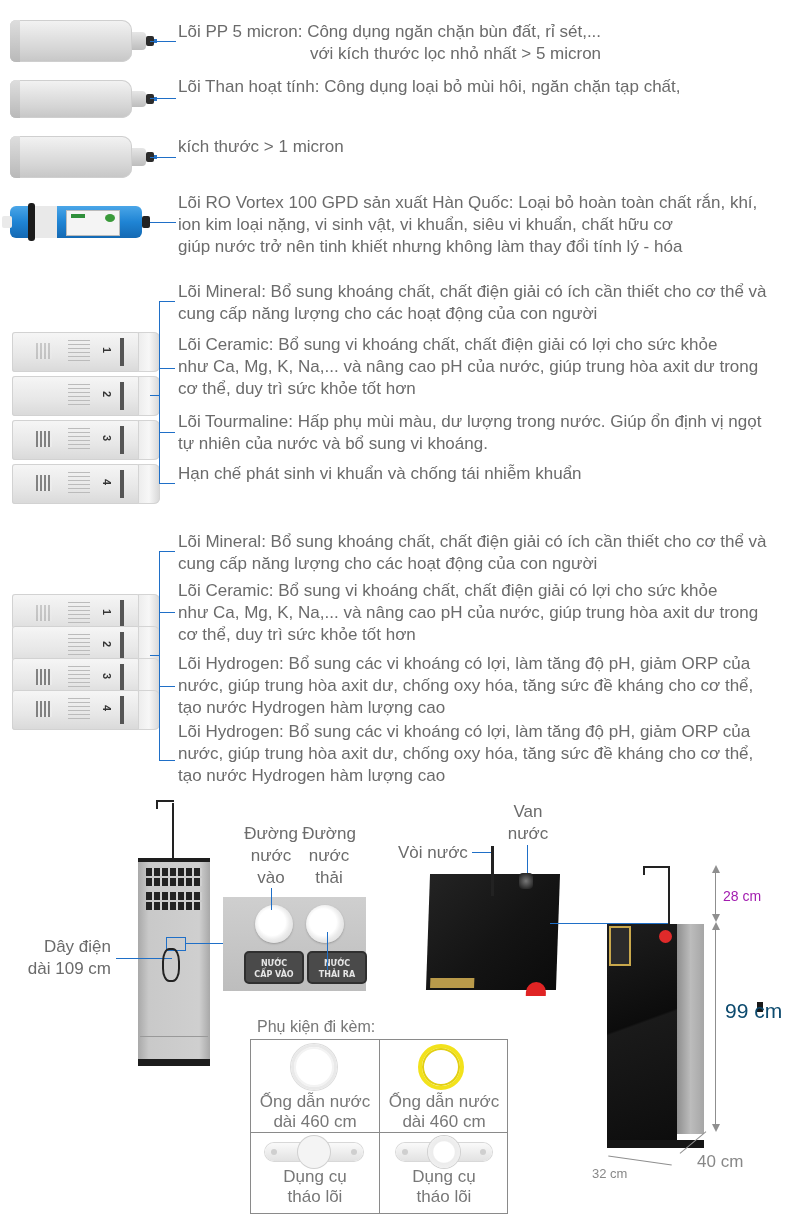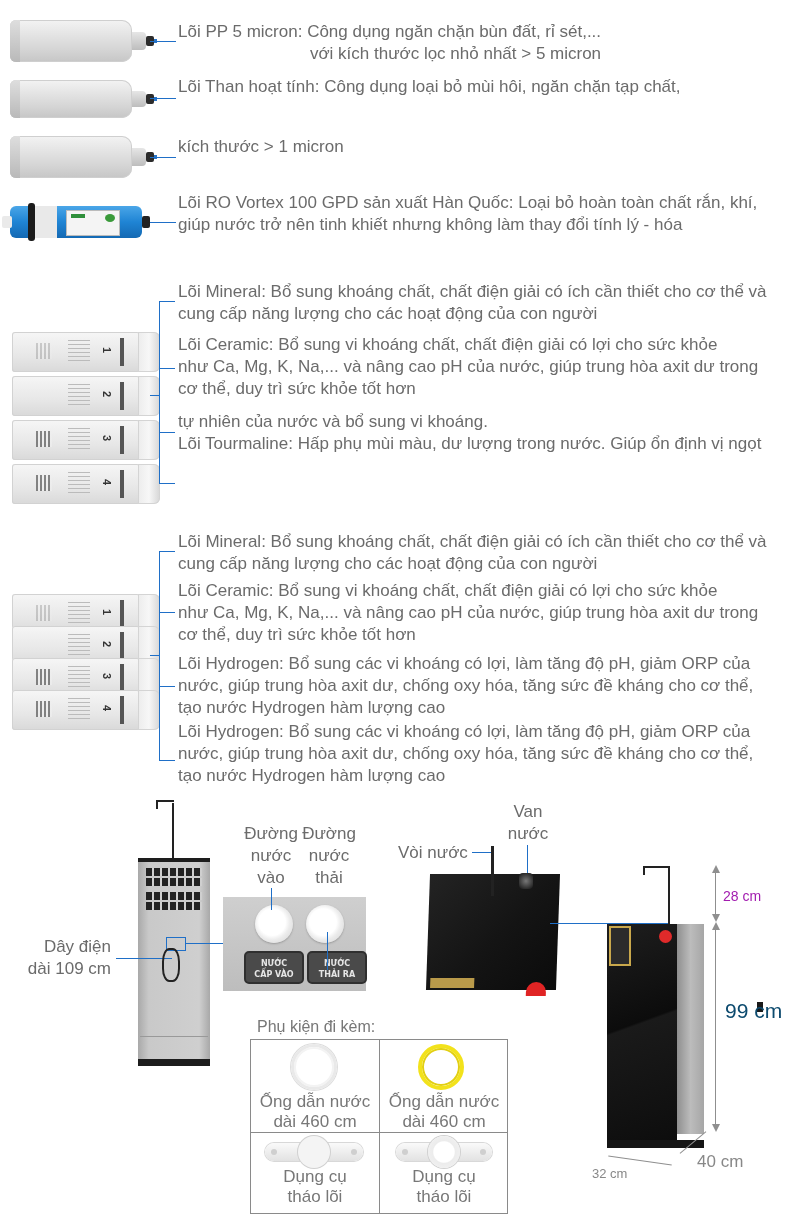--- a/index.html
+++ b/index.html
@@ -153,20 +153,21 @@
 <div class="ro">
   <div class="tip"></div>
     <div class="ring"></div>
     <div class="band"></div>
     <div class="label"></div>
     <div class="end"></div>
 </div>
 <div class="line-b" style="left:150px;top:222px;width:26px;height:1px;"></div>
 <div class="abs txt" style="left:178px;top:192px;">
   <div>Lõi RO Vortex 100 GPD sản xuất Hàn Quốc: Loại bỏ hoàn toàn chất rắn, khí,</div>
+    <div>ion kim loại nặng, vi sinh vật, vi khuẩn, siêu vi khuẩn, chất hữu cơ</div>
     <div>giúp nước trở nên tinh khiết nhưng không làm thay đổi tính lý - hóa</div>
 </div>
 
 <div class="stack" style="top:332px;height:175px;">
   <div class="mod" style="top:0px;">
       <div class="qr" style="opacity:.25"></div>
       <div class="txtl"></div>
       <div class="num">1</div>
       <div class="brand"></div>
     </div>
@@ -202,24 +203,25 @@
 <div class="abs txt" style="left:178px;top:281px;">
   <div>Lõi Mineral: Bổ sung khoáng chất, chất điện giải có ích cần thiết cho cơ thể và</div>
     <div>cung cấp năng lượng cho các hoạt động của con người</div>
 </div>
 <div class="abs txt" style="left:178px;top:334px;">
   <div>Lõi Ceramic: Bổ sung vi khoáng chất, chất điện giải có lợi cho sức khỏe</div>
     <div>như Ca, Mg, K, Na,... và nâng cao pH của nước, giúp trung hòa axit dư trong</div>
     <div>cơ thể, duy trì sức khỏe tốt hơn</div>
 </div>
 <div class="abs txt" style="left:178px;top:411px;">
-  <div>tự nhiên của nước và bổ sung vi khoáng.</div>
-    <div>Lõi Tourmaline: Hấp phụ mùi màu, dư lượng trong nước. Giúp ổn định vị ngọt</div>
+  <div>Lõi Tourmaline: Hấp phụ mùi màu, dư lượng trong nước. Giúp ổn định vị ngọt</div>
+    <div>tự nhiên của nước và bổ sung vi khoáng.</div>
 </div>
 <div class="abs txt" style="left:178px;top:463px;">
+    <div>Hạn chế phát sinh vi khuẩn và chống tái nhiễm khuẩn</div>
 </div>
 
 <div class="stack" style="top:594px;height:175px;">
   <div class="mod" style="top:0px;">
       <div class="qr" style="opacity:.25"></div>
       <div class="txtl"></div>
       <div class="num">1</div>
       <div class="brand"></div>
     </div>
     <div class="cap" style="top:0px;"></div>

